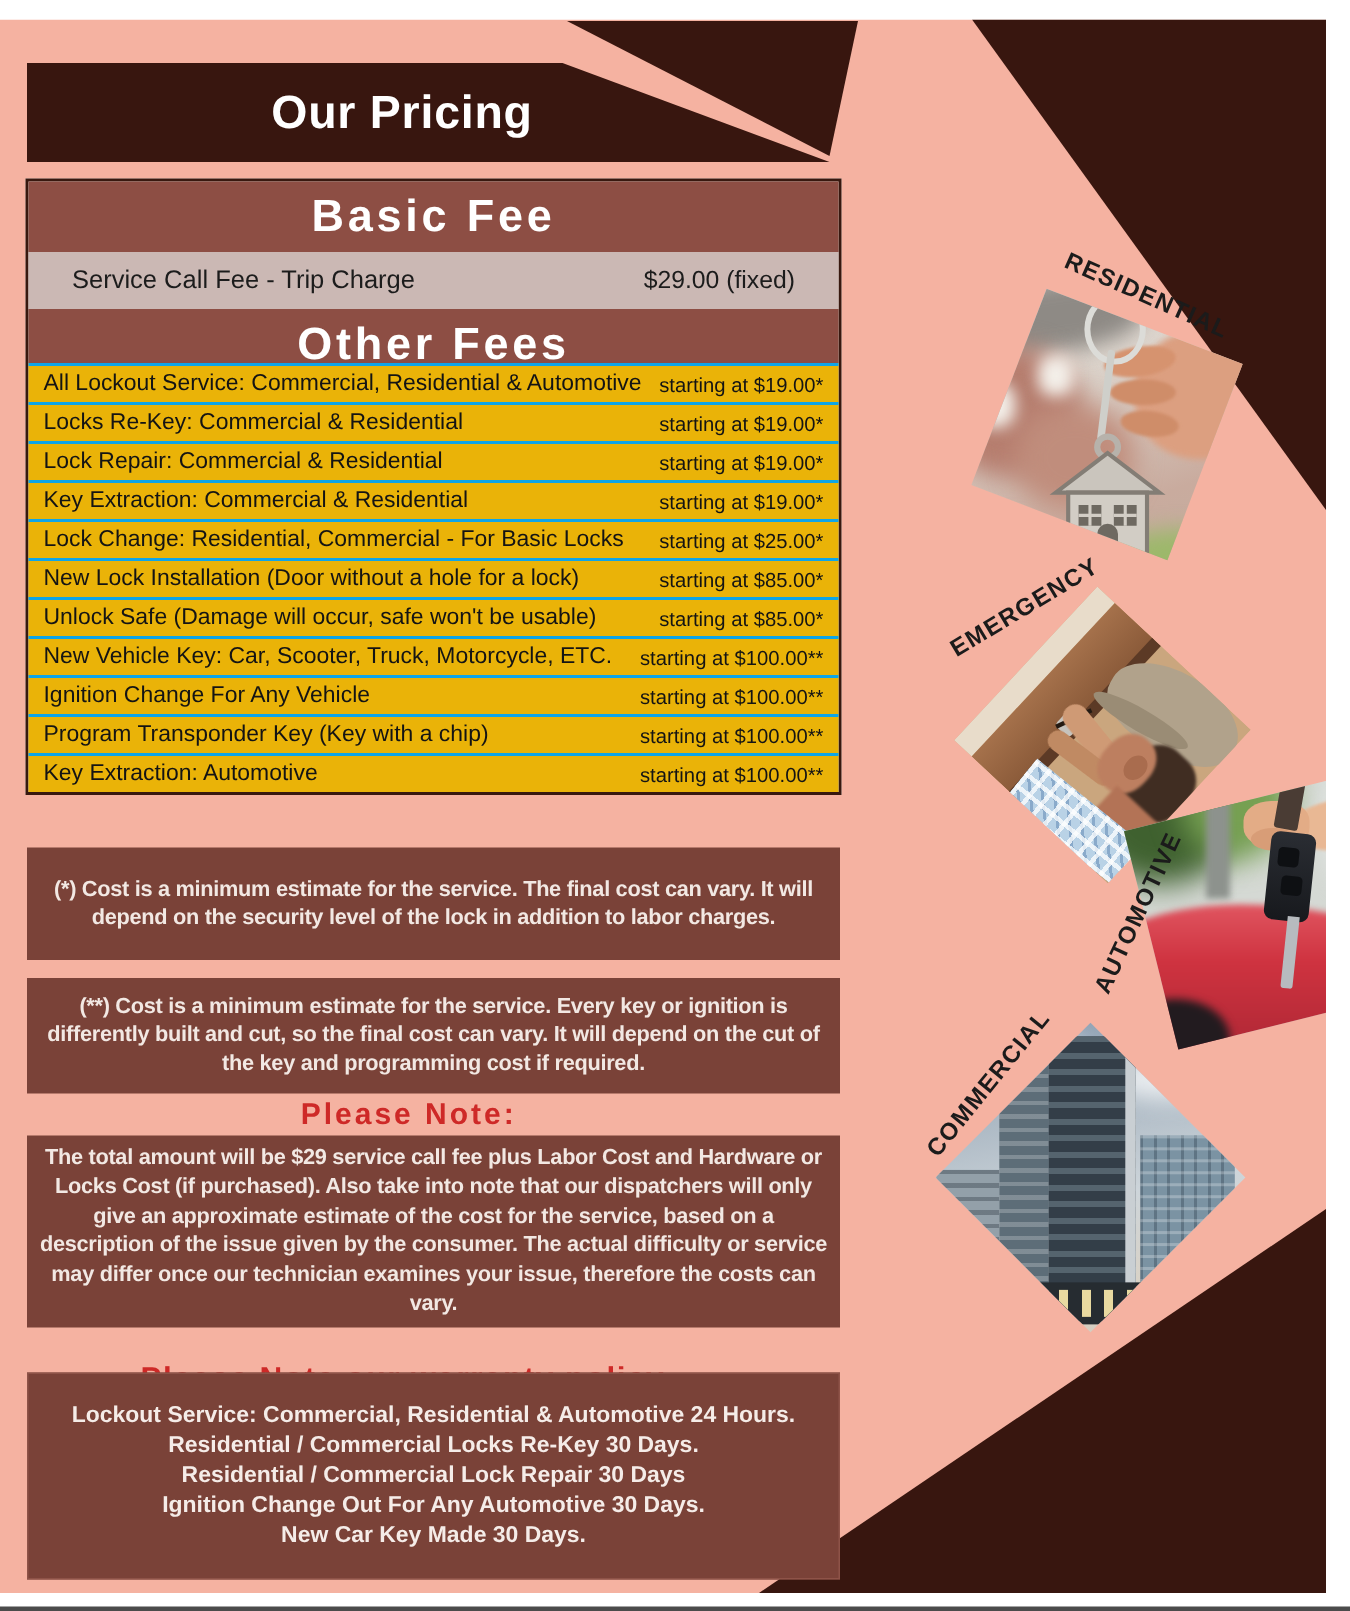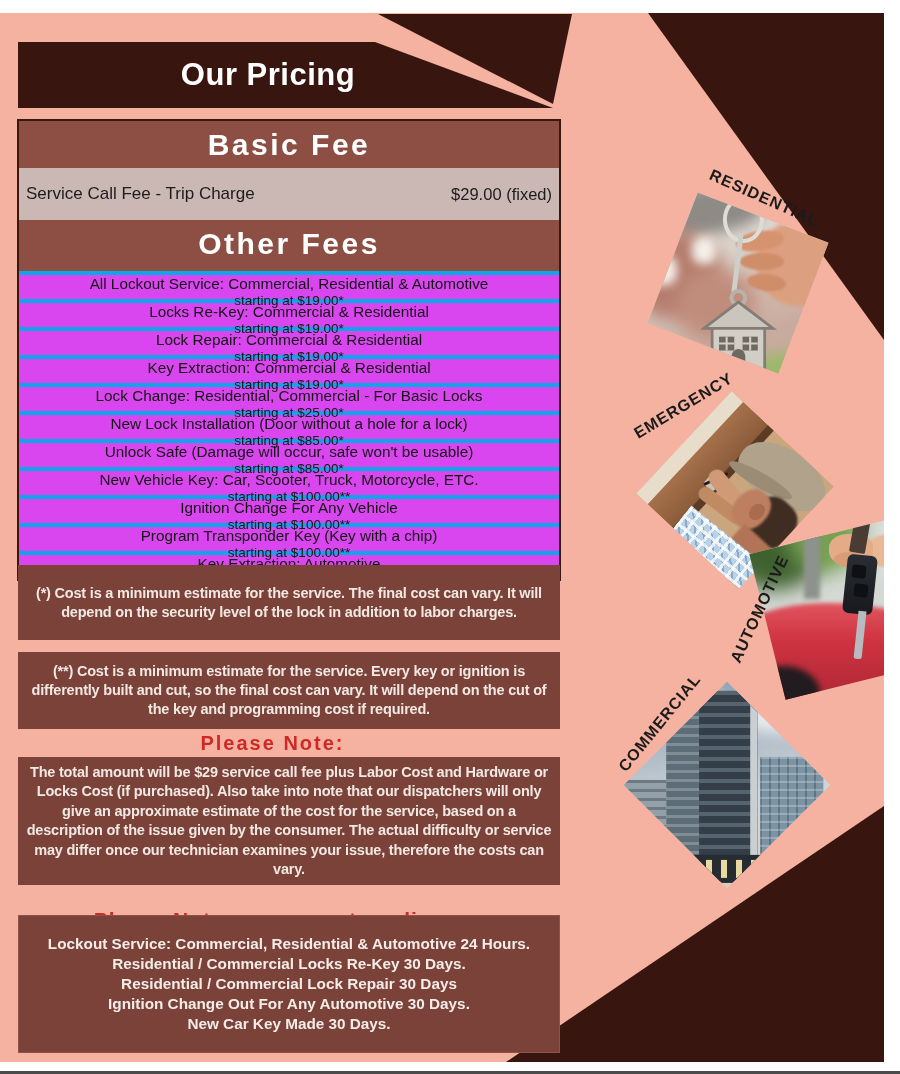--- a/index.html
+++ b/index.html
@@ -24,29 +24,29 @@
   
   #pricing-table {
     left:17px; top:119px; width:540px; border:2px solid #38180f; z-index:2;
     background:#fdf4f0;
   }
   .table-header {
     background:#8d4e44; color:#ffffff; font-weight:bold; text-align:center;
     letter-spacing:2.5px; font-size:30px;
   }
   #basic-fee-header  { height:47px; line-height:47px; }
-  #other-fees-header { height:51px; line-height:47px; }
+  #other-fees-header { height:36px; line-height:47px; }
   #basic-row {
-    height:52px; background:#cbb8b4; display:flex; align-items:center;
-    justify-content:space-between; padding:0 7px; color:#1c1c1c; font-size:17px;text-align:center;
+    height:38px; background:#cbb8b4; display:flex; align-items:center;
+    justify-content:space-between; padding:0 29px; color:#1c1c1c; font-size:17px;text-align:center;
   }
   #basic-row .price { font-size:16.5px; }
   .fee-row {
-    height:24px; border-top:4px solid #0ea5e9; background:#d946ef;
-    display:flex; align-items:center; justify-content:space-between; padding:0 10px;flex-direction:column;
+    height:24px; border-top:2px solid #0ea5e9; background:#eab308;
+    display:flex; align-items:center; justify-content:space-between; padding:0 10px;
   }
   .fee-row .svc   { font-size:15.3px; color:#141414; white-space:nowrap; }
   .fee-row .price { font-size:13.5px; font-weight:400; color:#141414; white-space:nowrap; }
 
   
   .note-box {
     left:18px; width:542px; background:#7a4238; color:#f2e8e3; font-weight:bold;
     text-align:center; z-index:2; box-sizing:border-box;
     display:flex; align-items:center; justify-content:center;
     font-size:14.5px; line-height:19px; letter-spacing:-0.2px; padding:0 8px;

